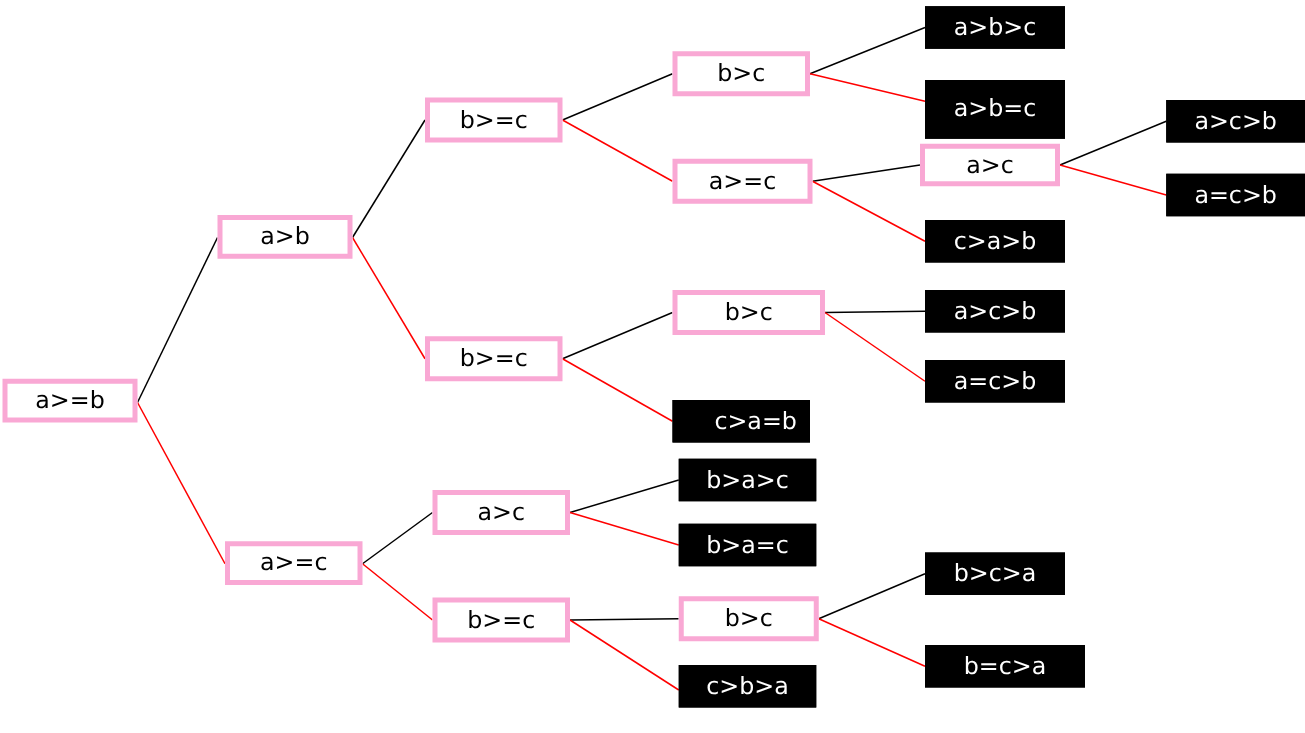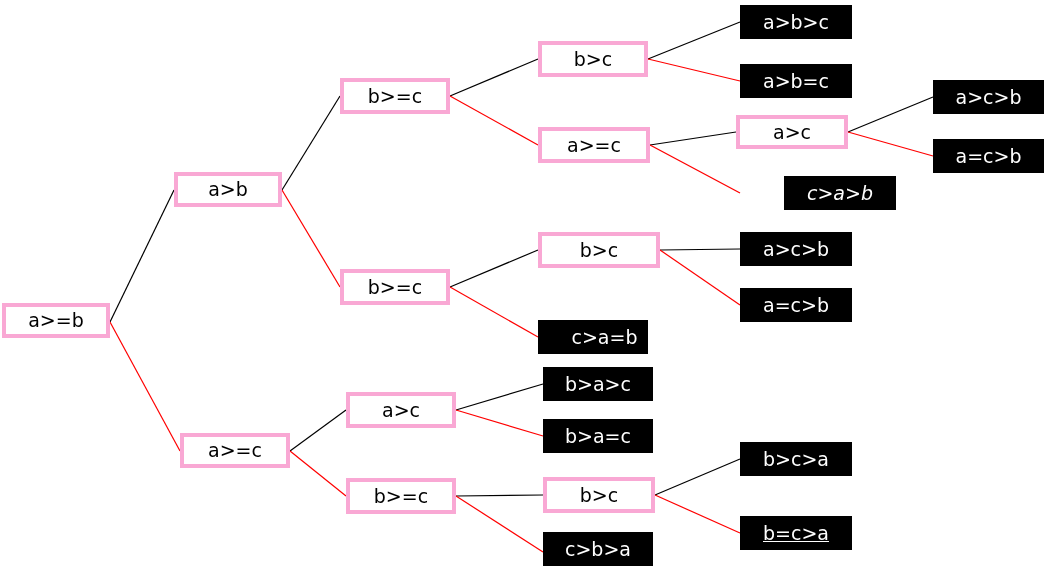--- a/index.html
+++ b/index.html
@@ -111,24 +111,24 @@
       </div>
       <div class="node decision" style="left: 543px; top: 477px; width: 112px; height: 36px;">
         <span>b&gt;c</span>
       </div>
       <div class="node decision" style="left: 736px; top: 115px; width: 112px; height: 34px;">
         <span>a&gt;c</span>
       </div>
       <div class="node leaf" style="left: 740px; top: 5px; width: 112px; height: 34px;">
         <span>a&gt;b&gt;c</span>
       </div>
-      <div class="node leaf" style="left: 740px; top: 64px; width: 112px; height: 34px;">
+      <div class="node leaf" style="left: 740px; top: 64px; width: 112px; height: 47px;">
         <span>a&gt;b=c</span>
       </div>
-      <div class="node leaf" style="left: 784px; top: 176px; width: 112px; height: 34px; font-style: italic;">
+      <div class="node leaf" style="left: 740px; top: 176px; width: 112px; height: 34px;">
         <span>c&gt;a&gt;b</span>
       </div>
       <div class="node leaf" style="left: 933px; top: 80px; width: 111px; height: 34px;">
         <span>a&gt;c&gt;b</span>
       </div>
       <div class="node leaf" style="left: 933px; top: 139px; width: 111px; height: 34px;">
         <span>a=c&gt;b</span>
       </div>
       <div class="node leaf" style="left: 740px; top: 232px; width: 112px; height: 34px;">
         <span>a&gt;c&gt;b</span>
@@ -141,20 +141,20 @@
       </div>
       <div class="node leaf" style="left: 543px; top: 367px; width: 110px; height: 34px;">
         <span>b&gt;a&gt;c</span>
       </div>
       <div class="node leaf" style="left: 543px; top: 419px; width: 110px; height: 34px;">
         <span>b&gt;a=c</span>
       </div>
       <div class="node leaf" style="left: 740px; top: 442px; width: 112px; height: 34px;">
         <span>b&gt;c&gt;a</span>
       </div>
-      <div class="node leaf" style="left: 740px; top: 516px; width: 112px; height: 34px; text-decoration: underline;">
+      <div class="node leaf" style="left: 740px; top: 516px; width: 128px; height: 34px;">
         <span>b=c&gt;a</span>
       </div>
       <div class="node leaf" style="left: 543px; top: 532px; width: 110px; height: 34px;">
         <span>c&gt;b&gt;a</span>
       </div>
     </div>
 </div>
 
 </body></html>

